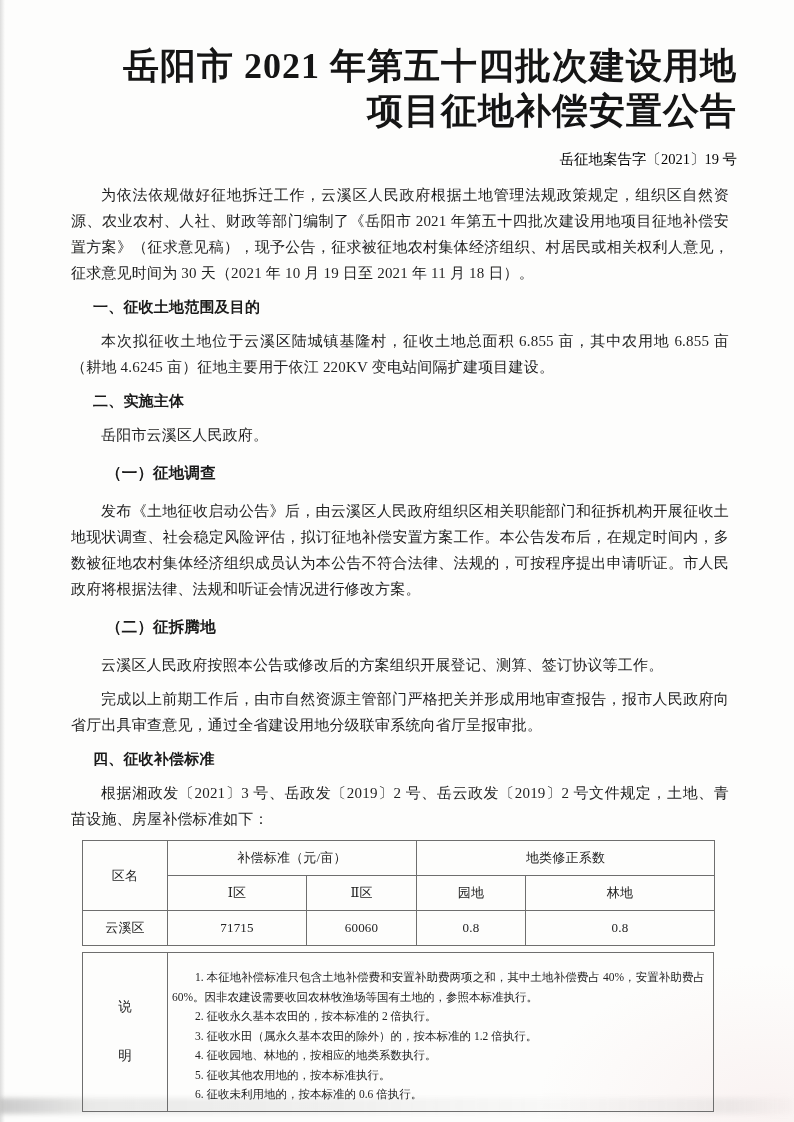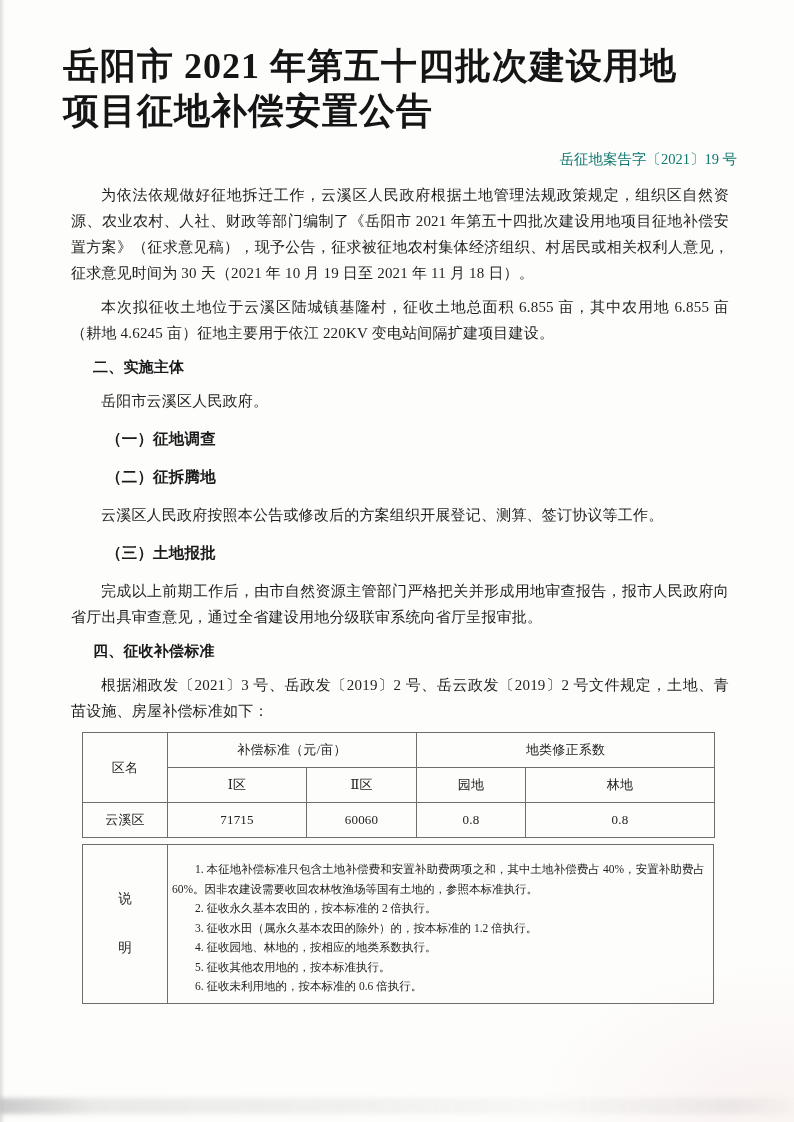--- a/index.html
+++ b/index.html
@@ -28,30 +28,30 @@
   }
   .scan-tint-corner {
     position:absolute; right:0; bottom:0; width:260px; height:160px;
     background:radial-gradient(ellipse at 90% 90%, rgba(228,178,178,.14), rgba(255,255,255,0) 70%);
     pointer-events:none;
   }
   .content { position:absolute; left:63px; top:0; width:674px; }
 
   .title {
     margin:44px 0 0 0;
-    text-align:left;
+    text-align:right;
     font-size:36px; line-height:45px;
     font-weight:bold; letter-spacing:1px;
     color:#151515;
   }
   .doc-number {
     margin-top:15px;
     text-align:right;
     font-size:14.5px; line-height:20px;
-    color:#0f766e;
+    color:#000000;
   }
   main { margin-top:13px; font-size:15px; line-height:26px; text-align:justify; letter-spacing:.2px; }
   .para { margin:8px; text-indent:2em; }
   .sec-heading {
     margin:0; text-indent:2em; text-align:left;
     font-size:15px; line-height:26px; font-weight:bold;
     font-family:"Liberation Sans","DejaVu Sans",sans-serif;
     color:#1a1a1a;
   }
   .sub-heading {
@@ -98,29 +98,30 @@
       <h1 class="title">
         <span>岳阳市 2021 年第五十四批次建设用地</span><br>
         <span>项目征地补偿安置公告</span>
       </h1>
       <div class="doc-number">岳征地案告字〔2021〕19 号</div>
     </header>
 
     <main>
       <p class="para">为依法依规做好征地拆迁工作，云溪区人民政府根据土地管理法规政策规定，组织区自然资源、农业农村、人社、财政等部门编制了《岳阳市 2021 年第五十四批次建设用地项目征地补偿安置方案》（征求意见稿），现予公告，征求被征地农村集体经济组织、村居民或相关权利人意见，征求意见时间为 30 天（2021 年 10 月 19 日至 2021 年 11 月 18 日）。</p>
 
+      <h2 class="sec-heading">一、征收土地范围及目的</h2>
       <p class="para">本次拟征收土地位于云溪区陆城镇基隆村，征收土地总面积 6.855 亩，其中农用地 6.855 亩（耕地 4.6245 亩）征地主要用于依江 220KV 变电站间隔扩建项目建设。</p>
 
       <h2 class="sec-heading">二、实施主体</h2>
       <p class="para">岳阳市云溪区人民政府。</p>
 
       <h3 class="sub-heading">（一）征地调查</h3>
+      <p class="para">发布《土地征收启动公告》后，由云溪区人民政府组织区相关职能部门和征拆机构开展征收土地现状调查、社会稳定风险评估，拟订征地补偿安置方案工作。本公告发布后，在规定时间内，多数被征地农村集体经济组织成员认为本公告不符合法律、法规的，可按程序提出申请听证。市人民政府将根据法律、法规和听证会情况进行修改方案。</p>
       <h3 class="sub-heading">（二）征拆腾地</h3>
       <p class="para">云溪区人民政府按照本公告或修改后的方案组织开展登记、测算、签订协议等工作。</p>
-      <h3 class="sub-heading">（三）土地报批</h3>
       <p class="para">完成以上前期工作后，由市自然资源主管部门严格把关并形成用地审查报告，报市人民政府向省厅出具审查意见，通过全省建设用地分级联审系统向省厅呈报审批。</p>
 
       <h2 class="sec-heading">四、征收补偿标准</h2>
       <p class="para">根据湘政发〔2021〕3 号、岳政发〔2019〕2 号、岳云政发〔2019〕2 号文件规定，土地、青苗设施、房屋补偿标准如下：</p>
 
       <table class="comp-table">
         <colgroup>
           <col style="width:85px">
             <col style="width:139px">
             <col style="width:110px">

